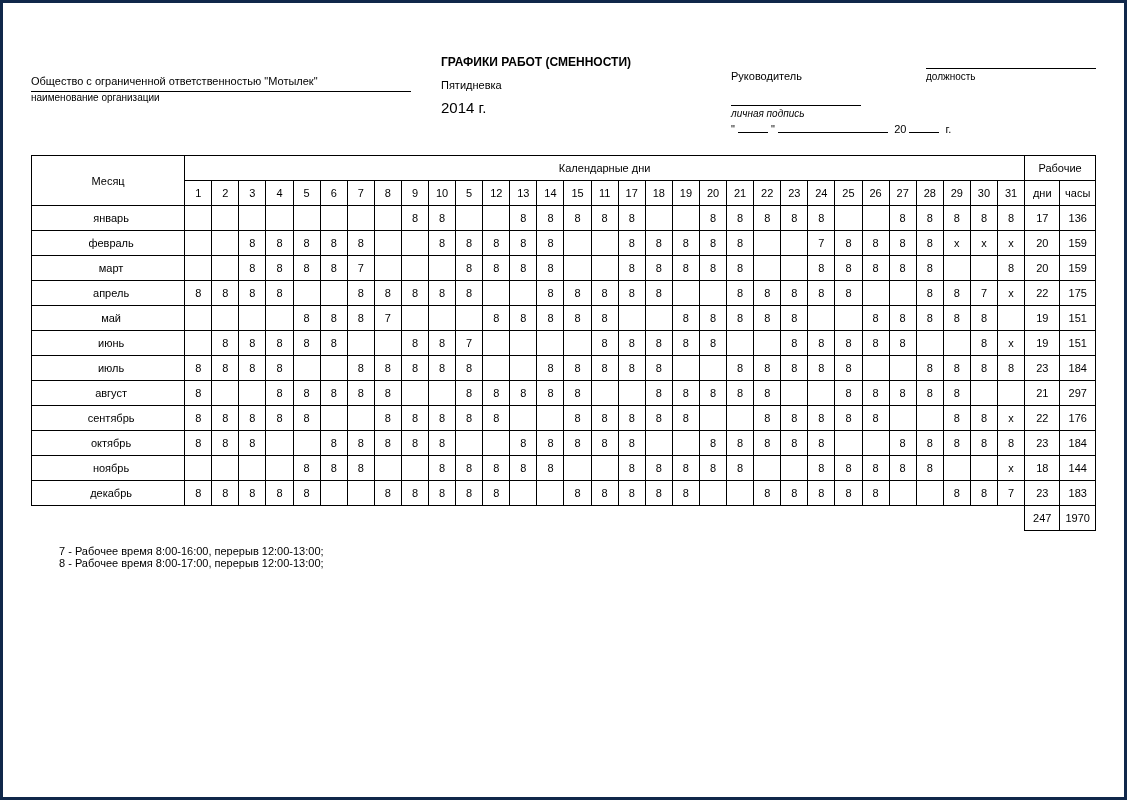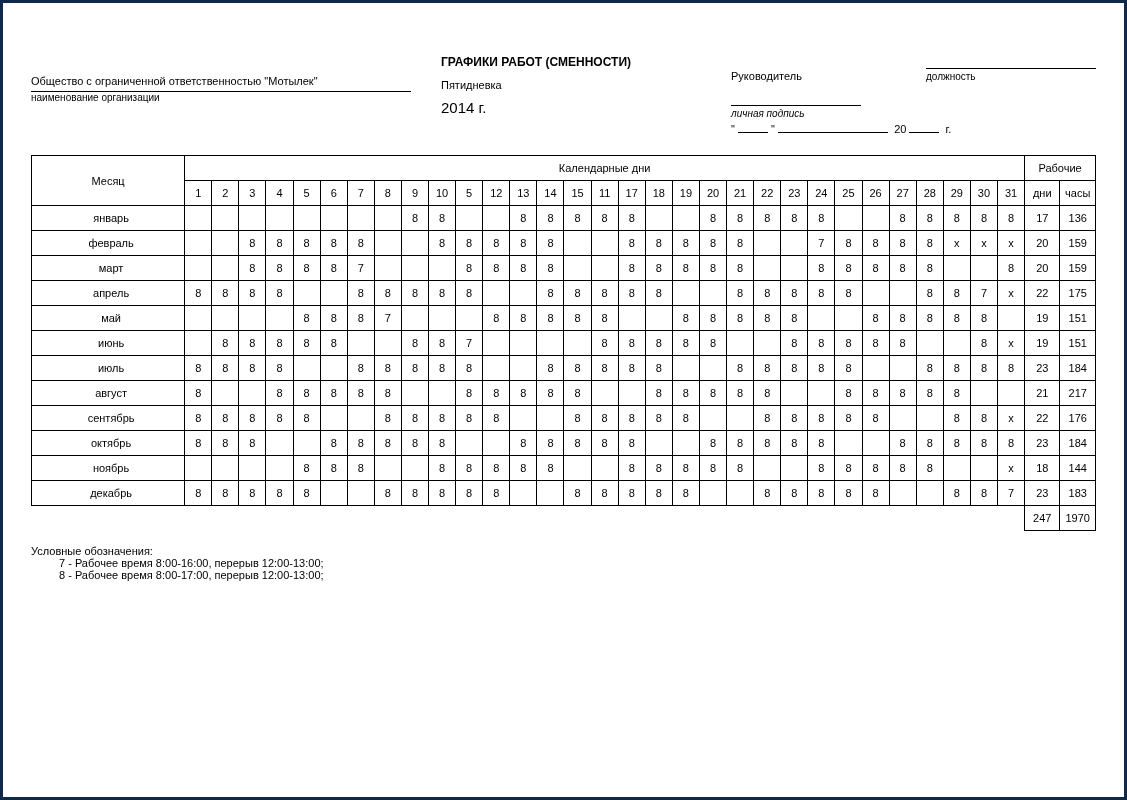--- a/index.html
+++ b/index.html
@@ -452,21 +452,21 @@
           <td class="day-col"></td>
           <td class="day-col"></td>
           <td class="day-col">8</td>
           <td class="day-col">8</td>
           <td class="day-col">8</td>
           <td class="day-col">8</td>
           <td class="day-col">8</td>
           <td class="day-col"></td>
           <td class="day-col"></td>
           <td class="sum-col">21</td>
-          <td class="sum-col">217</td>
+          <td class="sum-col">297</td>
         </tr>
         <tr>
           <td class="month">сентябрь</td>
           <td class="day-col">8</td>
           <td class="day-col">8</td>
           <td class="day-col">8</td>
           <td class="day-col">8</td>
           <td class="day-col">8</td>
           <td class="day-col"></td>
           <td class="day-col"></td>
@@ -609,18 +609,17 @@
     <tfoot>
       <tr>
         <td class="noborder" colspan="32"></td>
         <td class="sum-col">247</td>
         <td class="sum-col">1970</td>
       </tr>
     </tfoot>
   </table>
 
   <div class="legend">
-    <div>Условные обозначения:</div>
     <div class="indent">7  -  Рабочее время 8:00-16:00, перерыв 12:00-13:00;</div>
     <div class="indent">8  -  Рабочее время 8:00-17:00, перерыв 12:00-13:00;</div>
   </div>
 
 </div>
 
 </body></html>

